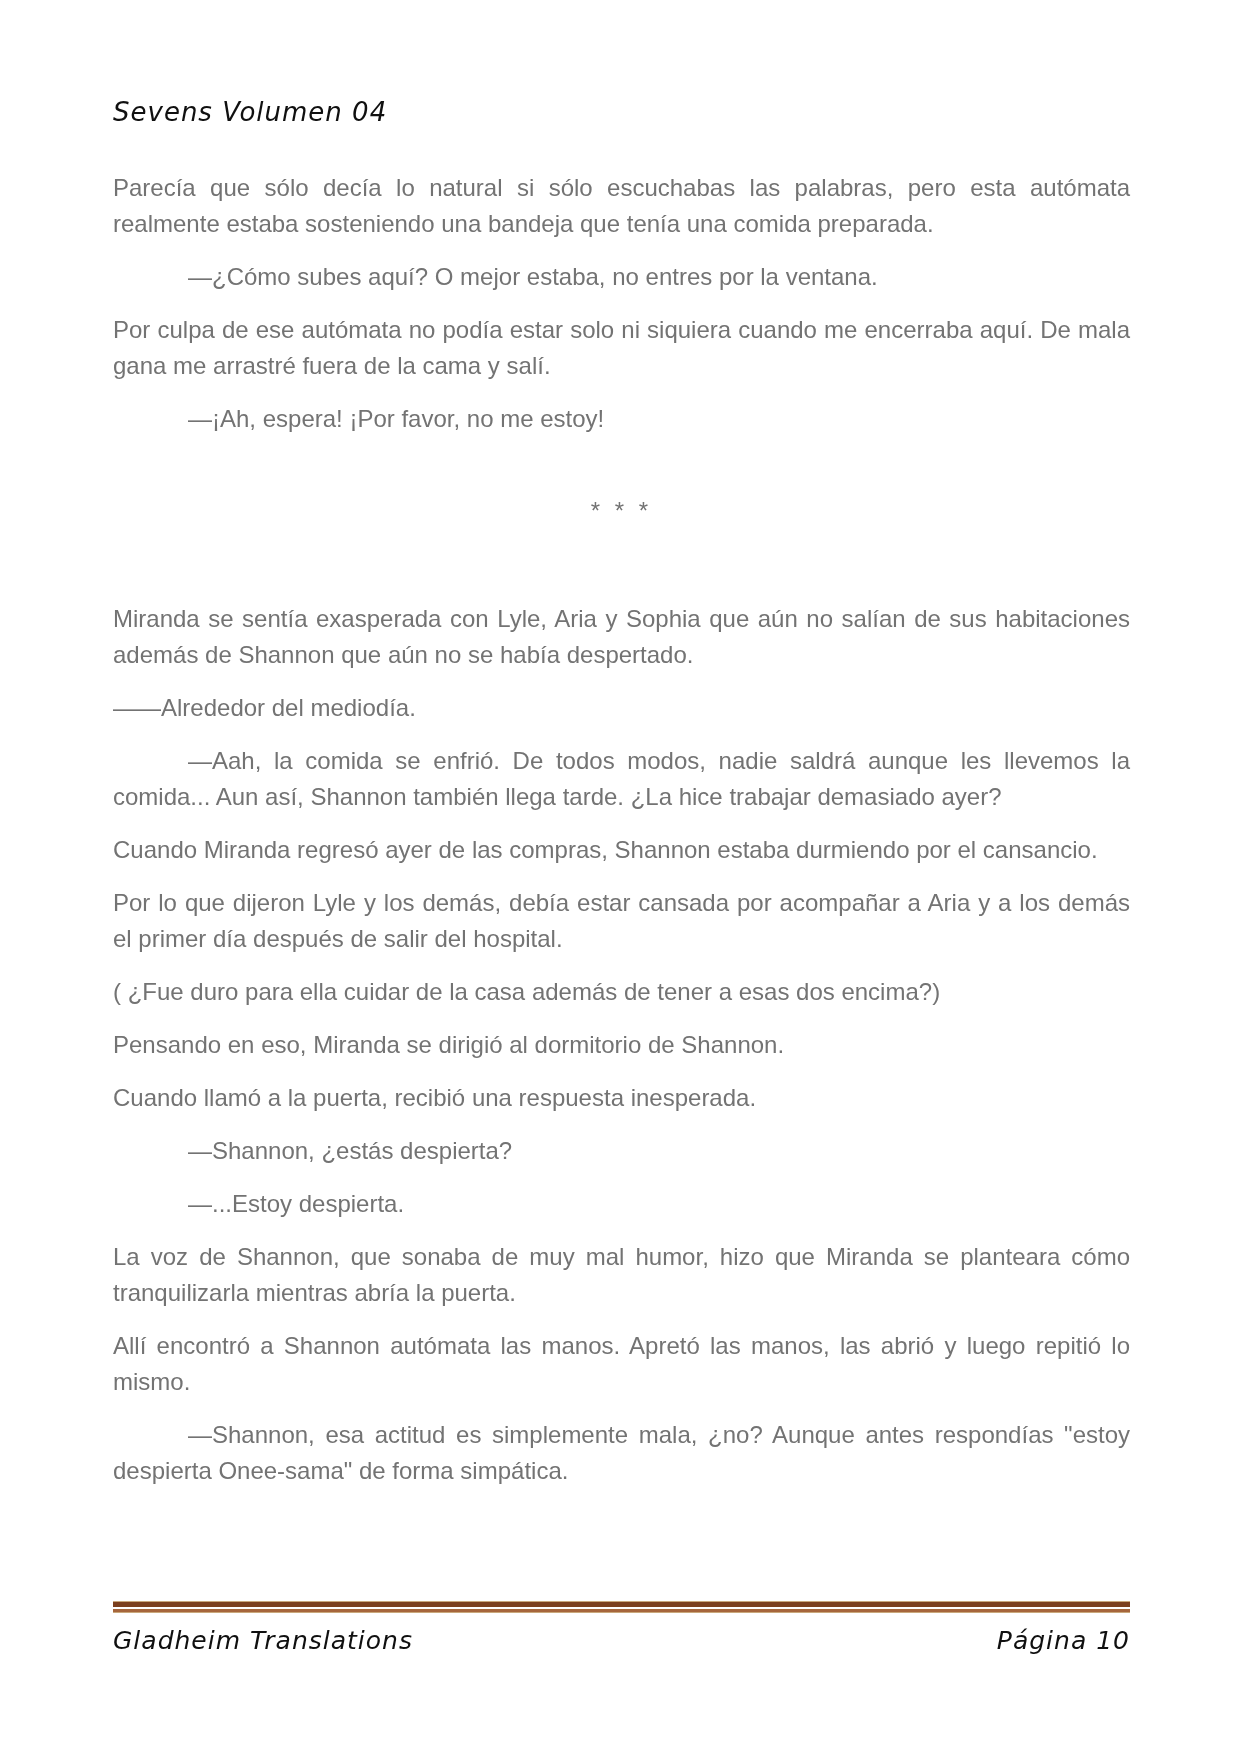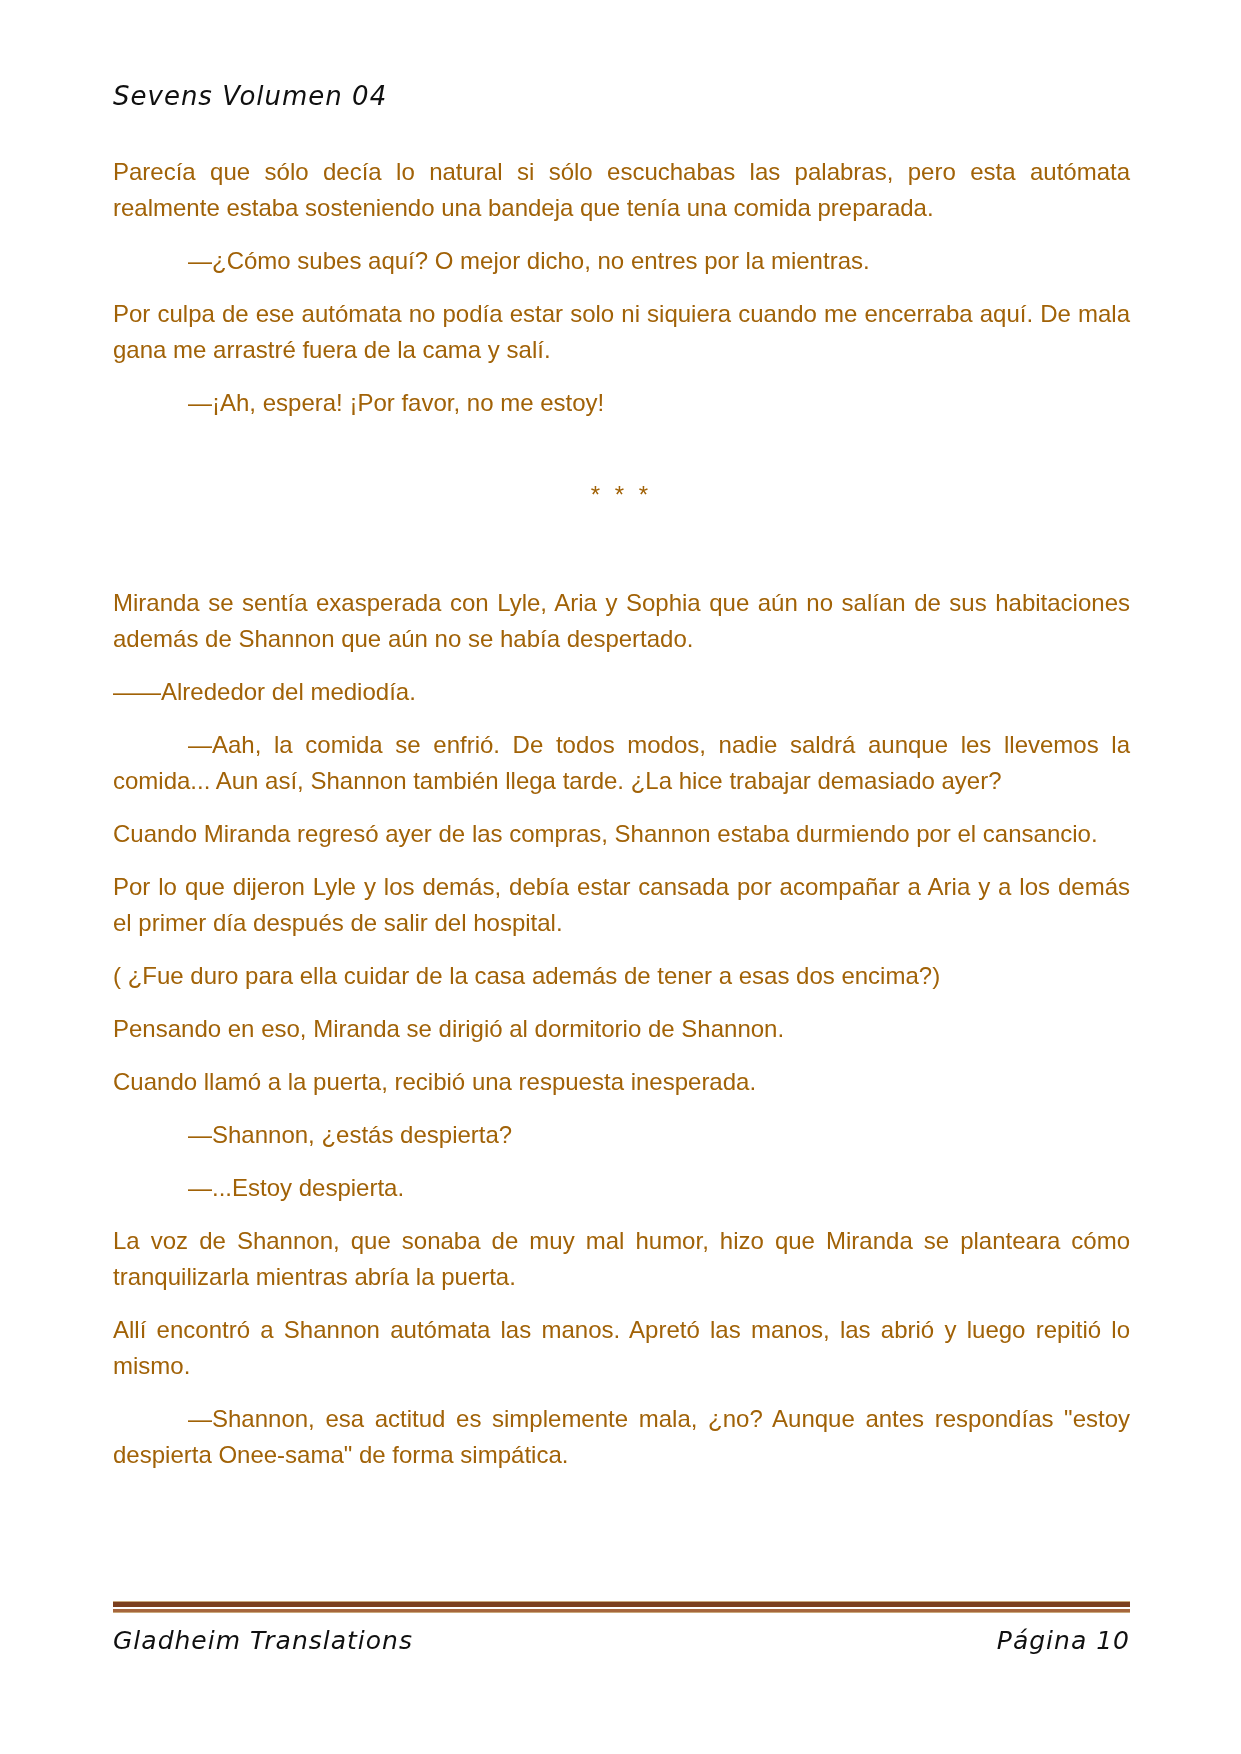--- a/index.html
+++ b/index.html
@@ -8,39 +8,39 @@
     width: 1241px;
     height: 1754px;
     background: #ffffff;
     overflow: hidden;
     font-family: "Liberation Sans", sans-serif;
     color: #000000;
   }
   .content {
     position: absolute;
     left: 113px;
-    top: 82px;
+    top: 98px;
     width: 1017px;
   }
   .doc-header {
     font-family: "DejaVu Sans", sans-serif;
     font-style: italic;
     font-size: 26px;
     line-height: 28px;
     letter-spacing: 1px;
     color: #101010;
     margin-bottom: 44px;
   }
   .body-text { }
   .para {
     font-size: 24px;
     line-height: 36px;
     text-align: justify;
     margin: 0 0 17px 0;
-    color: #a16207;
+    color: #737373;
   }
   .para.dialogue { text-indent: 75px; }
   .para.separator {
     text-align: center;
     text-indent: 0;
     margin: 56px 0 72px 0;
     letter-spacing: 4px;
   }
   .doc-footer {
     position: absolute;
@@ -70,21 +70,21 @@
 </head>
 <body>
 
 <div class="page">
   <div class="content">
     <div class="doc-header">
       <span>Sevens Volumen 04</span>
     </div>
     <div class="body-text">
         <p class="para normal">Parecía que sólo decía lo natural si sólo escuchabas las palabras, pero esta autómata realmente estaba sosteniendo una bandeja que tenía una comida preparada.</p>
-        <p class="para dialogue">—¿Cómo subes aquí? O mejor dicho, no entres por la mientras.</p>
+        <p class="para dialogue">—¿Cómo subes aquí? O mejor estaba, no entres por la ventana.</p>
         <p class="para normal">Por culpa de ese autómata no podía estar solo ni siquiera cuando me encerraba aquí. De mala gana me arrastré fuera de la cama y salí.</p>
         <p class="para dialogue">—¡Ah, espera! ¡Por favor, no me estoy!</p>
         <p class="para separator">* * *</p>
         <p class="para normal">Miranda se sentía exasperada con Lyle, Aria y Sophia que aún no salían de sus habitaciones además de Shannon que aún no se había despertado.</p>
         <p class="para normal">——Alrededor del mediodía.</p>
         <p class="para dialogue">—Aah, la comida se enfrió. De todos modos, nadie saldrá aunque les llevemos la comida... Aun así, Shannon también llega tarde. ¿La hice trabajar demasiado ayer?</p>
         <p class="para normal">Cuando Miranda regresó ayer de las compras, Shannon estaba durmiendo por el cansancio.</p>
         <p class="para normal">Por lo que dijeron Lyle y los demás, debía estar cansada por acompañar a Aria y a los demás el primer día después de salir del hospital.</p>
         <p class="para normal">( ¿Fue duro para ella cuidar de la casa además de tener a esas dos encima?)</p>
         <p class="para normal">Pensando en eso, Miranda se dirigió al dormitorio de Shannon.</p>

